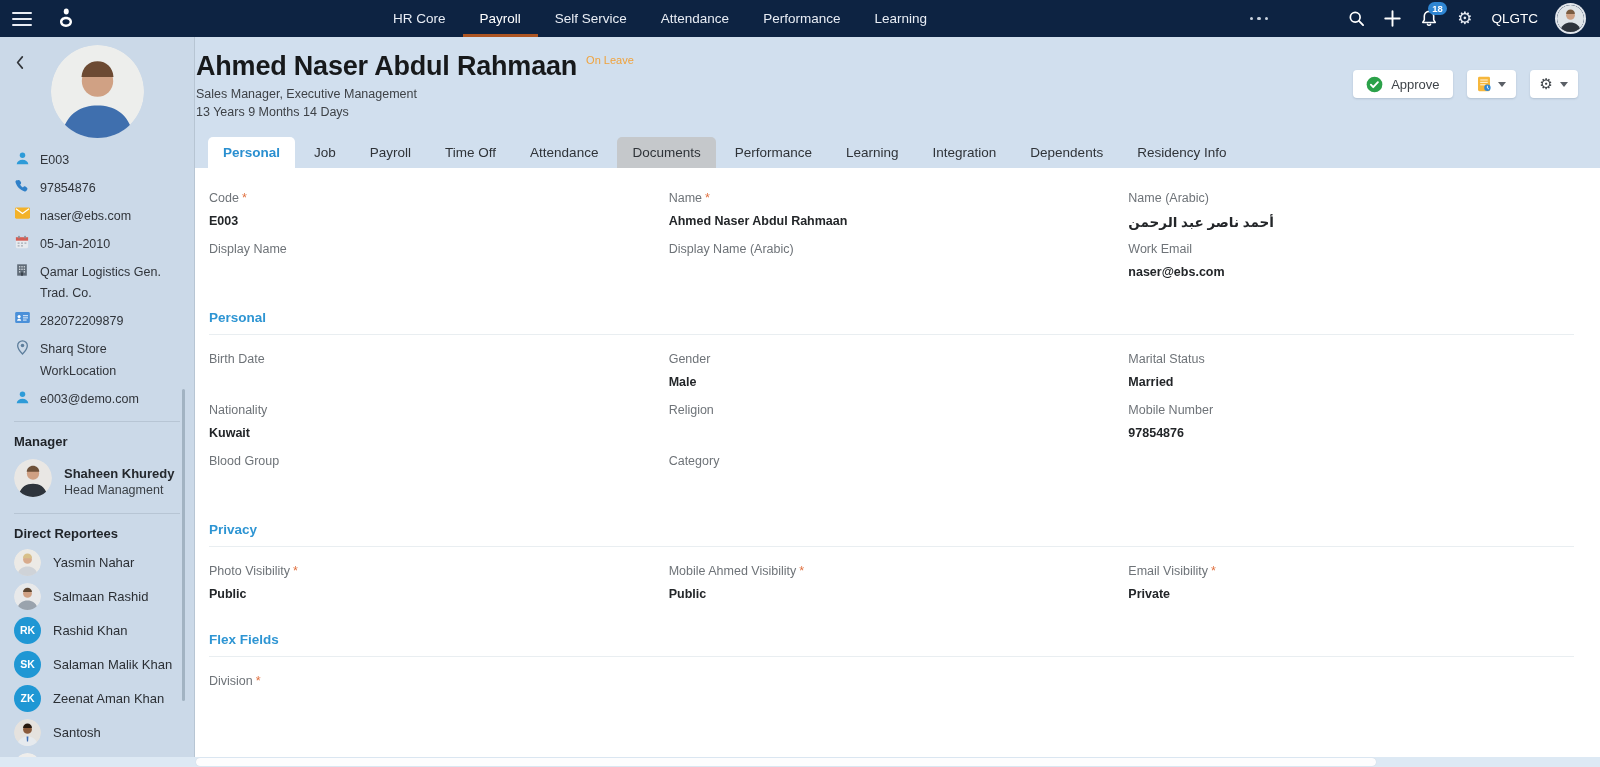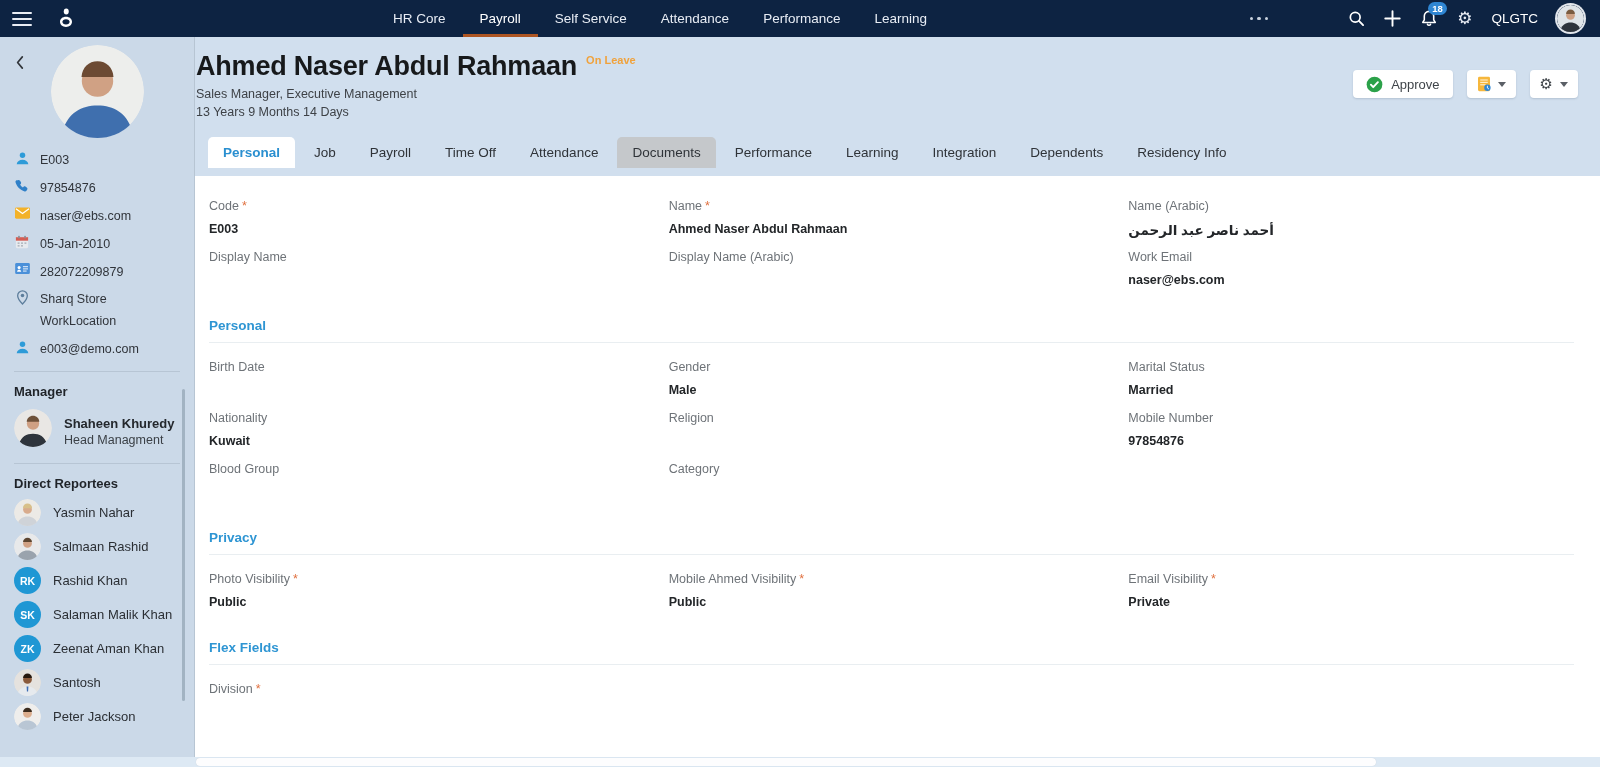--- a/index.html
+++ b/index.html
@@ -41,25 +41,25 @@
   .manager-name { font-size:13px; font-weight:bold; color:#24282d; }
   .manager-title { font-size:12.5px; color:#3b4046; margin-top:2px; }
   .reportees { padding:0 14px; }
   .reportee { display:flex; align-items:center; gap:12px; margin-bottom:7px; cursor:pointer; }
   .rep-avatar { width:27px; height:27px; border-radius:50%; overflow:hidden; flex-shrink:0; }
   .rep-initials { width:27px; height:27px; border-radius:50%; background:#1f97d4; color:#fff; font-size:10.5px; font-weight:bold; display:flex; align-items:center; justify-content:center; flex-shrink:0; }
   .rep-name { font-size:13px; color:#2b2f34; }
   .side-scrollbar { position:absolute; right:9px; top:352px; width:3px; height:312px; background:#94a6b6; border-radius:2px; opacity:.75; }
 
   
-  .main { flex:1; display:flex; flex-direction:column; background:#d1dfee;gap:8px; }
+  .main { flex:1; display:flex; flex-direction:column; background:#d1dfee; }
   .headzone { position:relative; height:131px; padding:14px 0 0 1px; }
   .name-row { display:flex; align-items:flex-start; }
   .emp-name { font-size:27px; font-weight:bold; color:#17191b; line-height:31px; letter-spacing:-.2px; }
-  .status-badge { margin:3px 0 16px 9px; font-size:11px; font-weight:bold; color:#f0a23c; }
+  .status-badge { margin:3px 0 16px 9px; font-size:11px; font-weight:normal; color:#f0a23c; }
   .emp-position { margin-top:5px; font-size:12.5px; color:#3e4247; }
   .emp-tenure { margin-top:4px; font-size:12.5px; color:#3e4247; }
   .actions { position:absolute; top:33px; right:22px; display:flex; gap:14px; }
   .btn { background:#fff; border:none; border-radius:4px; height:28px; display:flex; align-items:center; gap:8px; padding:0 13px; font-size:13px; color:#3f4449; cursor:pointer; box-shadow:0 1px 2px rgba(40,60,90,.18); font-family:inherit; }
   .btn .caret { width:0; height:0; border-left:4px solid transparent; border-right:4px solid transparent; border-top:5px solid #5a5f66; }
   .btn.icon-btn { padding:0 10px; gap:7px; }
   .btn .gear-dark { font-size:15px; color:#3f4449; font-family:"DejaVu Sans",sans-serif; }
   .tabs { position:absolute; left:13px; bottom:0; display:flex; gap:4px; }
   .tab { line-height:31px; padding:0 15px; font-size:13.5px; color:#2f3338; border-radius:5px 5px 0 0; cursor:pointer; white-space:nowrap; }
   .tab.active { background:#fff; color:#2a8fd0; font-weight:bold; }
@@ -198,20 +198,39 @@
                 <rect x="10.8" y="8.5" width="2.2" height="1.6"></rect>
                 <rect x="3" y="11.6" width="2.2" height="1.6"></rect>
                 <rect x="6.9" y="11.6" width="2.2" height="1.6"></rect>
               </g>
             </svg>
           </span>
         <span class="dtext">05-Jan-2010</span>
       </div>
       <div class="detail">
         <span class="dicon">
+            <svg width="14" height="14" viewBox="0 0 16 16">
+              <rect x="2.5" y="1.5" width="11" height="13" fill="#5f6b77"></rect>
+              <g fill="#cfd6dd">
+                <rect x="4.5" y="3.5" width="1.6" height="1.6"></rect>
+                <rect x="7.2" y="3.5" width="1.6" height="1.6"></rect>
+                <rect x="9.9" y="3.5" width="1.6" height="1.6"></rect>
+                <rect x="4.5" y="6.4" width="1.6" height="1.6"></rect>
+                <rect x="7.2" y="6.4" width="1.6" height="1.6"></rect>
+                <rect x="9.9" y="6.4" width="1.6" height="1.6"></rect>
+                <rect x="4.5" y="9.3" width="1.6" height="1.6"></rect>
+                <rect x="9.9" y="9.3" width="1.6" height="1.6"></rect>
+              </g>
+              <rect x="6.8" y="10.8" width="2.4" height="3.7" fill="#39424b"></rect>
+            </svg>
+          </span>
+        <span class="dtext">Qamar Logistics Gen. Trad. Co.</span>
+      </div>
+      <div class="detail">
+        <span class="dicon">
             <svg width="15" height="11" viewBox="0 0 16 12">
               <rect width="16" height="12" rx="1.5" fill="#4a90d9"></rect>
               <circle cx="4.3" cy="5" r="1.7" fill="#fff"></circle>
               <path d="M2 9.6c.3-1.5 1.2-2.2 2.3-2.2s2 .7 2.3 2.2z" fill="#fff"></path>
               <rect x="8.5" y="3.4" width="5.5" height="1.2" fill="#dce9f7"></rect>
               <rect x="8.5" y="5.8" width="5.5" height="1.2" fill="#dce9f7"></rect>
               <rect x="8.5" y="8.2" width="4" height="1.2" fill="#dce9f7"></rect>
             </svg>
           </span>
         <span class="dtext">282072209879</span>

